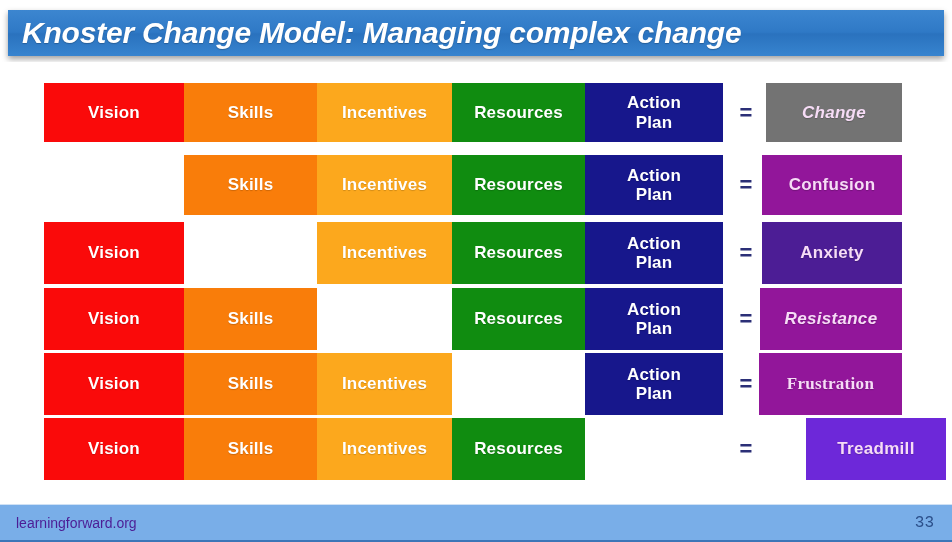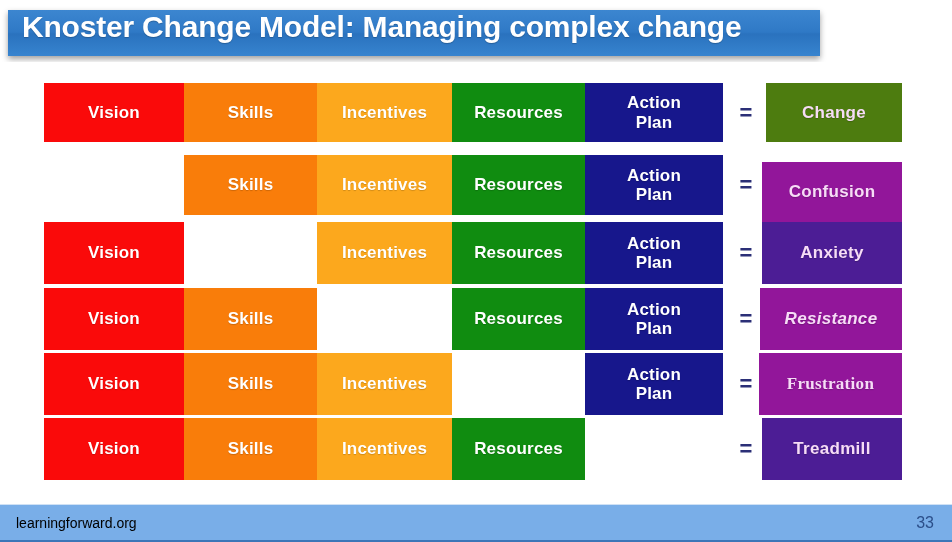--- a/index.html
+++ b/index.html
@@ -14,26 +14,28 @@
     font-family: "Liberation Sans", sans-serif;
     overflow: hidden;
     position: relative;
   }
 
   
   .title-bar {
     position: absolute;
     left: 8px;
     top: 10px;
-    width: 812px;
+    width: 936px;
     height: 46px;
     background: linear-gradient(to bottom, #3c86d0 0%, #2f79c6 48%, #2a72be 52%, #3784cf 100%);
     box-shadow: 0 3px 6px rgba(0,0,0,0.38);
     display: flex;
-    box-sizing: border-box;
+    align-items: center;
+    box-sizing: border-box;
+    font-style: italic;
   }
   .title-text {
     color: #ffffff;
     font-size: 30px;
     font-weight: bold;
     letter-spacing: -0.2px;
     padding-left: 14px;
     white-space: nowrap;
     font-family: "Liberation Sans", sans-serif;
     text-shadow: 0 1px 1px rgba(0,0,0,0.22);
@@ -112,55 +114,55 @@
     background: #79aee8;
     border-top: 1px solid #cfe1f5;
     border-bottom: 2px solid #3c76b8;
     display: flex;
     align-items: center;
     justify-content: space-between;
     box-sizing: border-box;
     padding: 0 18px 0 16px;
   }
   .footer-link {
-    color: #000000;
+    color: #4c1d95;
     font-size: 14px;
     font-family: "Liberation Sans", sans-serif;
   }
   .footer-page {
     color: #2b4f8a;
     font-size: 16px;
-    font-family: Liberation Sans, sans-serif;
+    font-family: Liberation Mono, monospace;
   }
 </style>
 </head>
 <body>
 
 <div class="title-bar">
   <div class="title-text">Knoster Change Model: Managing complex change</div>
 </div>
 
 <div class="diagram" id="diagram">
     <div class="row" style="top: 21px; height: 59px;">
       <div class="cell" style="left: 44px; width: 140px; background: rgb(250, 10, 10);">Vision</div>
       <div class="cell" style="left: 184px; width: 133px; background: rgb(249, 125, 10);">Skills</div>
       <div class="cell" style="left: 317px; width: 135px; background: rgb(252, 168, 29);">Incentives</div>
       <div class="cell" style="left: 452px; width: 133px; background: rgb(16, 140, 16);">Resources</div>
       <div class="cell" style="left: 585px; width: 138px; background: rgb(23, 23, 140);">Action<br>Plan</div>
       <div class="eq" style="left: 730px; width: 32px;">=</div>
-      <div class="result" style="left: 766px; width: 136px; background: #4d7c0f;">Change</div>
+      <div class="result" style="left: 766px; width: 136px; background: #737373; font-style: italic;">Change</div>
     </div>
     <div class="row" style="top: 93px; height: 60px;">
       <div class="cell empty" style="left: 44px; width: 140px;"></div>
       <div class="cell" style="left: 184px; width: 133px; background: rgb(249, 125, 10);">Skills</div>
       <div class="cell" style="left: 317px; width: 135px; background: rgb(252, 168, 29);">Incentives</div>
       <div class="cell" style="left: 452px; width: 133px; background: rgb(16, 140, 16);">Resources</div>
       <div class="cell" style="left: 585px; width: 138px; background: rgb(23, 23, 140);">Action<br>Plan</div>
       <div class="eq" style="left: 730px; width: 32px;">=</div>
-      <div class="result" style="left: 762px; width: 140px; background: rgb(146, 22, 154); margin-top: 7px;">Confusion</div>
+      <div class="result" style="left: 762px; width: 140px; background: rgb(146, 22, 154);">Confusion</div>
     </div>
     <div class="row" style="top: 160px; height: 62px;">
       <div class="cell" style="left: 44px; width: 140px; background: rgb(250, 10, 10);">Vision</div>
       <div class="cell empty" style="left: 184px; width: 133px;"></div>
       <div class="cell" style="left: 317px; width: 135px; background: rgb(252, 168, 29);">Incentives</div>
       <div class="cell" style="left: 452px; width: 133px; background: rgb(16, 140, 16);">Resources</div>
       <div class="cell" style="left: 585px; width: 138px; background: rgb(23, 23, 140);">Action<br>Plan</div>
       <div class="eq" style="left: 730px; width: 32px;">=</div>
       <div class="result" style="left: 762px; width: 140px; background: #4c1d95;">Anxiety</div>
     </div>
@@ -182,20 +184,20 @@
       <div class="eq" style="left: 730px; width: 32px;">=</div>
       <div class="result" style="left: 759px; width: 143px; background: rgb(146, 22, 154); font-family: Liberation Serif, serif;">Frustration</div>
     </div>
     <div class="row" style="top: 356px; height: 62px;">
       <div class="cell" style="left: 44px; width: 140px; background: rgb(250, 10, 10);">Vision</div>
       <div class="cell" style="left: 184px; width: 133px; background: rgb(249, 125, 10);">Skills</div>
       <div class="cell" style="left: 317px; width: 135px; background: rgb(252, 168, 29);">Incentives</div>
       <div class="cell" style="left: 452px; width: 133px; background: rgb(16, 140, 16);">Resources</div>
       <div class="cell empty" style="left: 585px; width: 138px;"></div>
       <div class="eq" style="left: 730px; width: 32px;">=</div>
-      <div class="result" style="left: 762px; width: 140px; background: #4c1d95;">Treadmill</div>
+      <div class="result" style="left: 806px; width: 140px; background: #6d28d9;">Treadmill</div>
     </div>
   </div>
 
 <div class="footer">
   <span class="footer-link">learningforward.org</span>
   <span class="footer-page">33</span>
 </div>
 
 </body></html>

